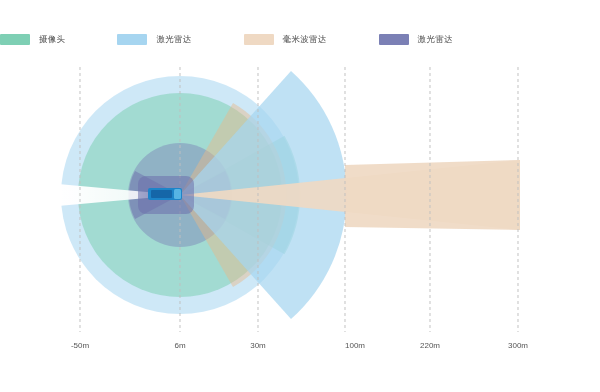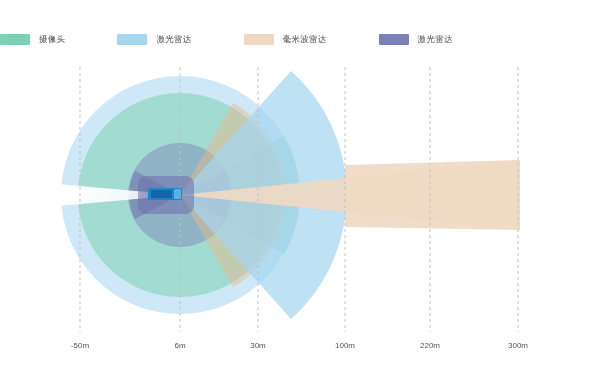--- a/index.html
+++ b/index.html
@@ -144,16 +144,16 @@
   <div class="legend-item">
     <span class="legend-swatch" style="background: rgb(123, 128, 181);"></span>
     <span class="legend-label">激光雷达</span>
   </div>
 </div>
 
 <div id="axis">
   <span class="tick-label" style="left:80px">-50m</span>
   <span class="tick-label" style="left:180px">6m</span>
   <span class="tick-label" style="left:258px">30m</span>
-  <span class="tick-label" style="left:345px">100m</span>
+  <span class="tick-label" style="left:355px">100m</span>
   <span class="tick-label" style="left:430px">220m</span>
   <span class="tick-label" style="left:518px">300m</span>
 </div>
 
 </body></html>

